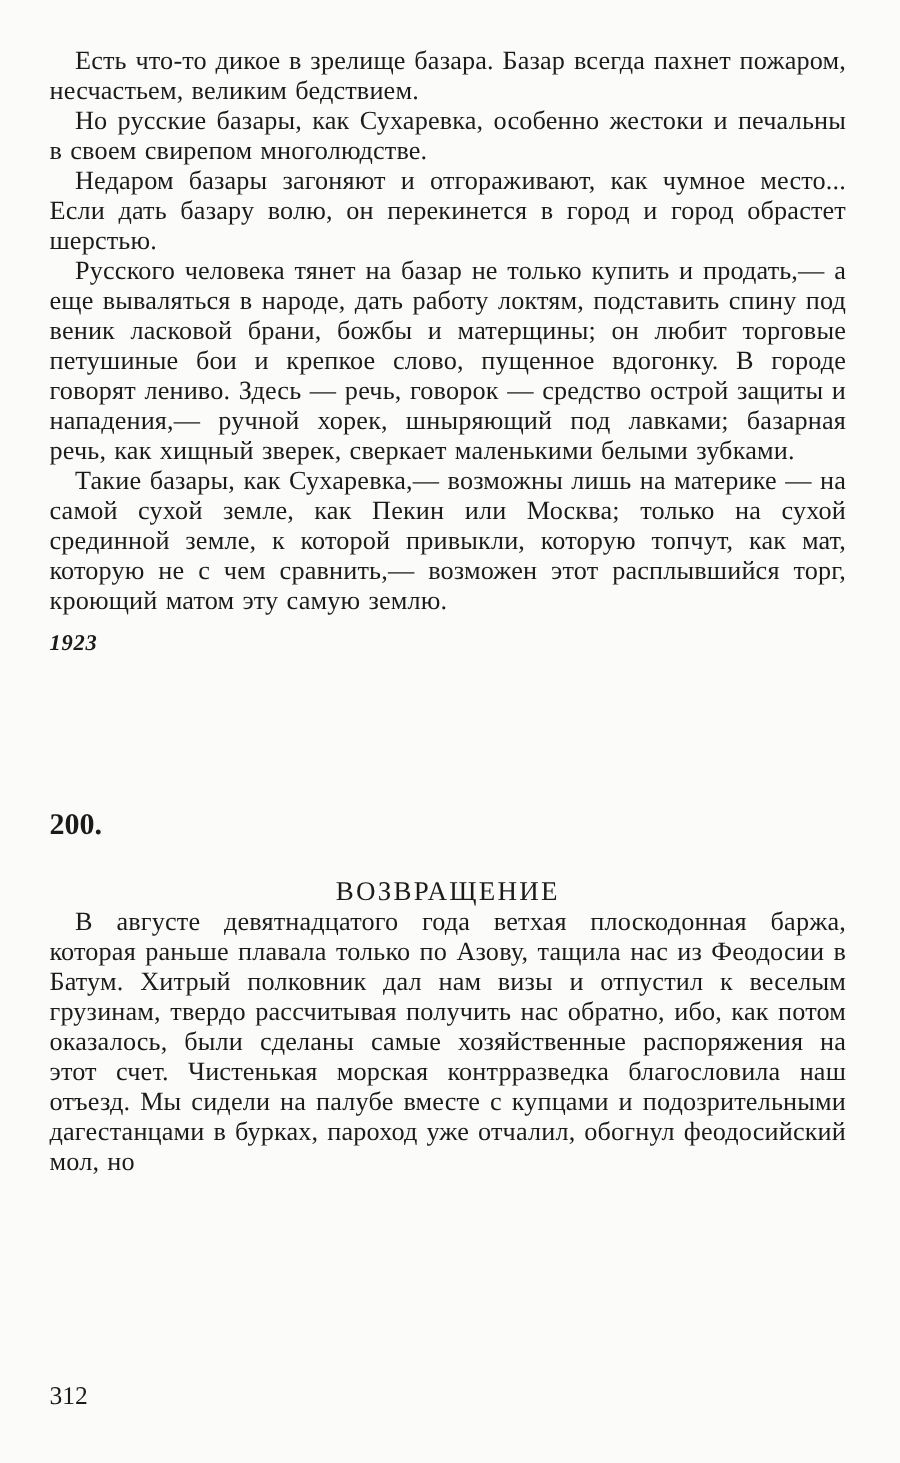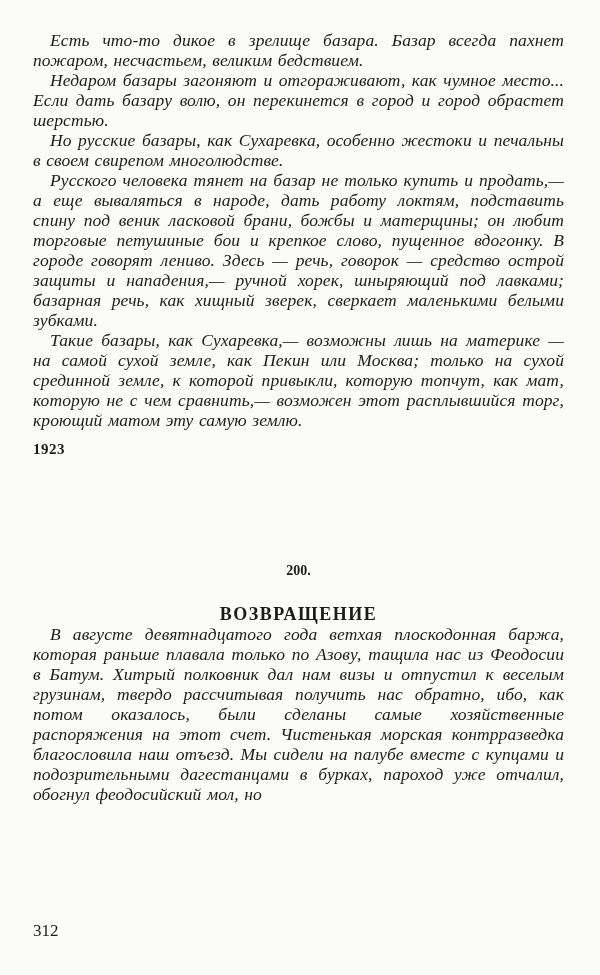--- a/index.html
+++ b/index.html
@@ -27,64 +27,64 @@
     width: 531px;
   }
   .para {
     margin: 0;
     font-size: 17.5px;
     line-height: 20px;
     text-align: justify;
     text-indent: 17px;
     letter-spacing: 0.1px;
     word-spacing: 1px;
-    font-style: italic;
   }
   .date {
     margin: 11px 0 16px 0;
     font-size: 15px;
     line-height: 16px;
+    font-style: italic;
     font-weight: 600;
     letter-spacing: 0.5px;
   }
   .piece-number {
     margin: 104px 0 0 0;
-    text-align: center;
-    font-size: 14px;
+    text-align: left;
+    font-size: 20px;
     line-height: 19px;
     font-weight: bold;
   }
   .piece-title {
     margin: 25px 0 0 0;
     text-align: center;
     font-size: 18px;
     line-height: 19px;
-    font-weight: bold;
+    font-weight: normal;
     letter-spacing: 1.5px;
   }
   .first-after-title {
   }
   .page-number {
     position: absolute;
     left: 33px;
     width: 531px;
     top: 921px;
     text-align: left;
     font-size: 17px;
     line-height: 20px;
   }
 </style>
 </head>
 <body>
 
 <div class="page">
   <div class="text-block">
     <p class="para">Есть что-то дикое в зрелище базара. Базар всегда пахнет пожаром, несчастьем, великим бедствием.</p>
+    <p class="para">Но русские базары, как Сухаревка, особенно жестоки и печальны в своем свирепом многолюдстве.</p>
     <p class="para">Недаром базары загоняют и отгораживают, как чумное место... Если дать базару волю, он перекинется в город и город обрастет шерстью.</p>
-    <p class="para">Но русские базары, как Сухаревка, особенно жестоки и печальны в своем свирепом многолюдстве.</p>
     <p class="para">Русского человека тянет на базар не только купить и продать,— а еще вываляться в народе, дать работу локтям, подставить спину под веник ласковой брани, божбы и матерщины; он любит торговые петушиные бои и крепкое слово, пущенное вдогонку. В городе говорят лениво. Здесь — речь, говорок — средство острой защиты и нападения,— ручной хорек, шныряющий под лавками; базарная речь, как хищный зверек, сверкает маленькими белыми зубками.</p>
     <p class="para">Такие базары, как Сухаревка,— возможны лишь на материке — на самой сухой земле, как Пекин или Москва; только на сухой срединной земле, к которой привыкли, которую топчут, как мат, которую не с чем сравнить,— возможен этот расплывшийся торг, кроющий матом эту самую землю.</p>
     <p class="date">1923</p>
     <p class="piece-number">200.</p>
     <p class="piece-title">ВОЗВРАЩЕНИЕ</p>
     <p class="para first-after-title">В августе девятнадцатого года ветхая плоскодонная баржа, которая раньше плавала только по Азову, тащила нас из Феодосии в Батум. Хитрый полковник дал нам визы и отпустил к веселым грузинам, твердо рассчитывая получить нас обратно, ибо, как потом оказалось, были сделаны самые хозяйственные распоряжения на этот счет. Чистенькая морская контрразведка благословила наш отъезд. Мы сидели на палубе вместе с купцами и подозрительными дагестанцами в бурках, пароход уже отчалил, обогнул феодосийский мол, но</p>
   </div>
   <div class="page-number">312</div>
 </div>
 

